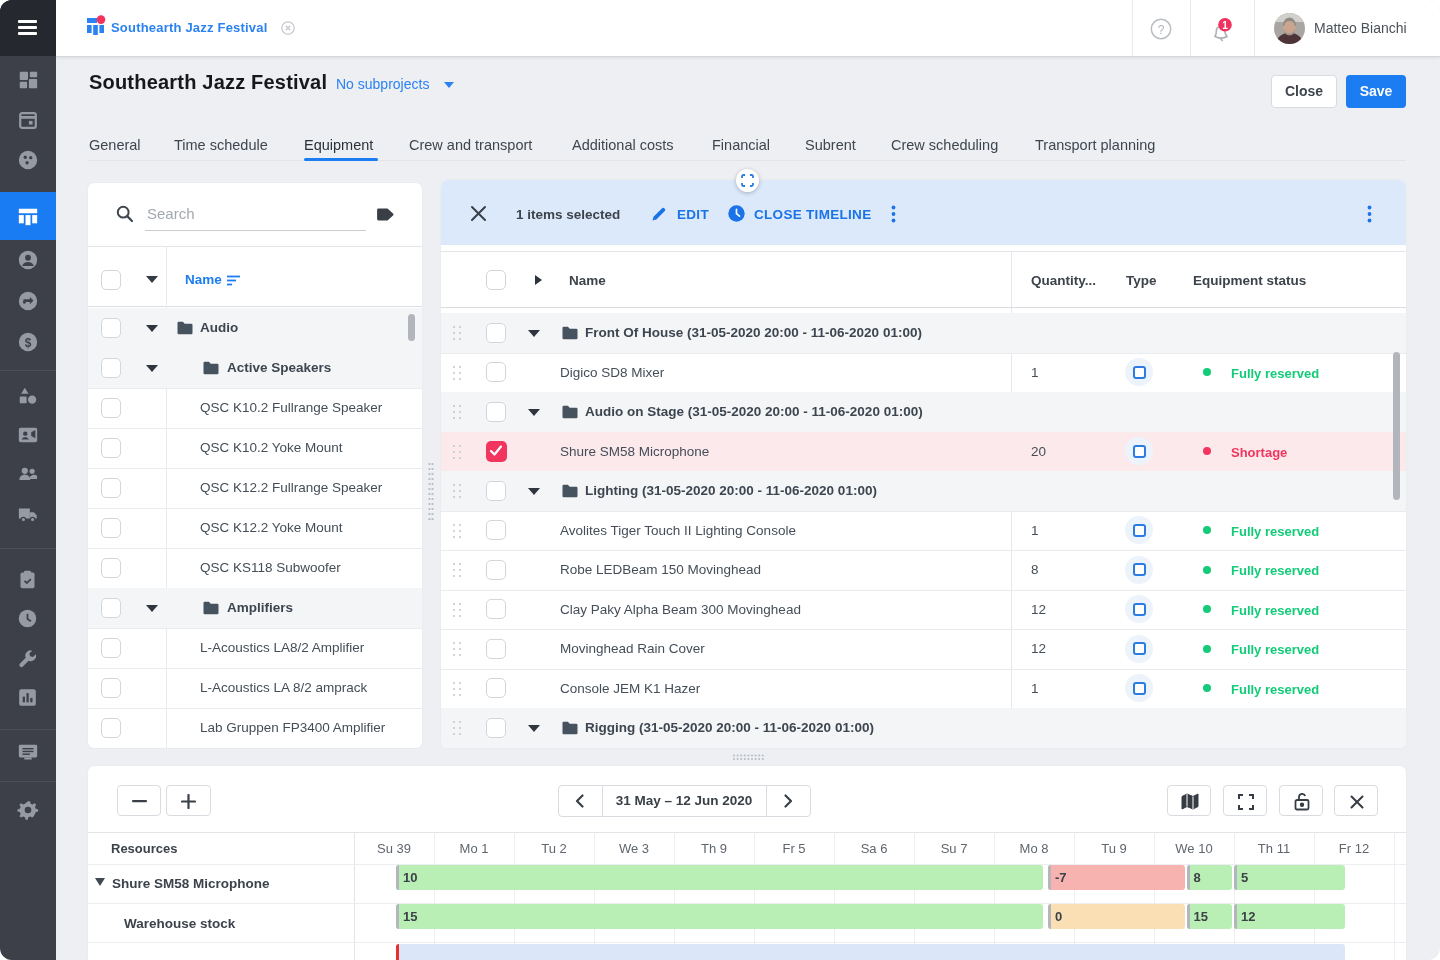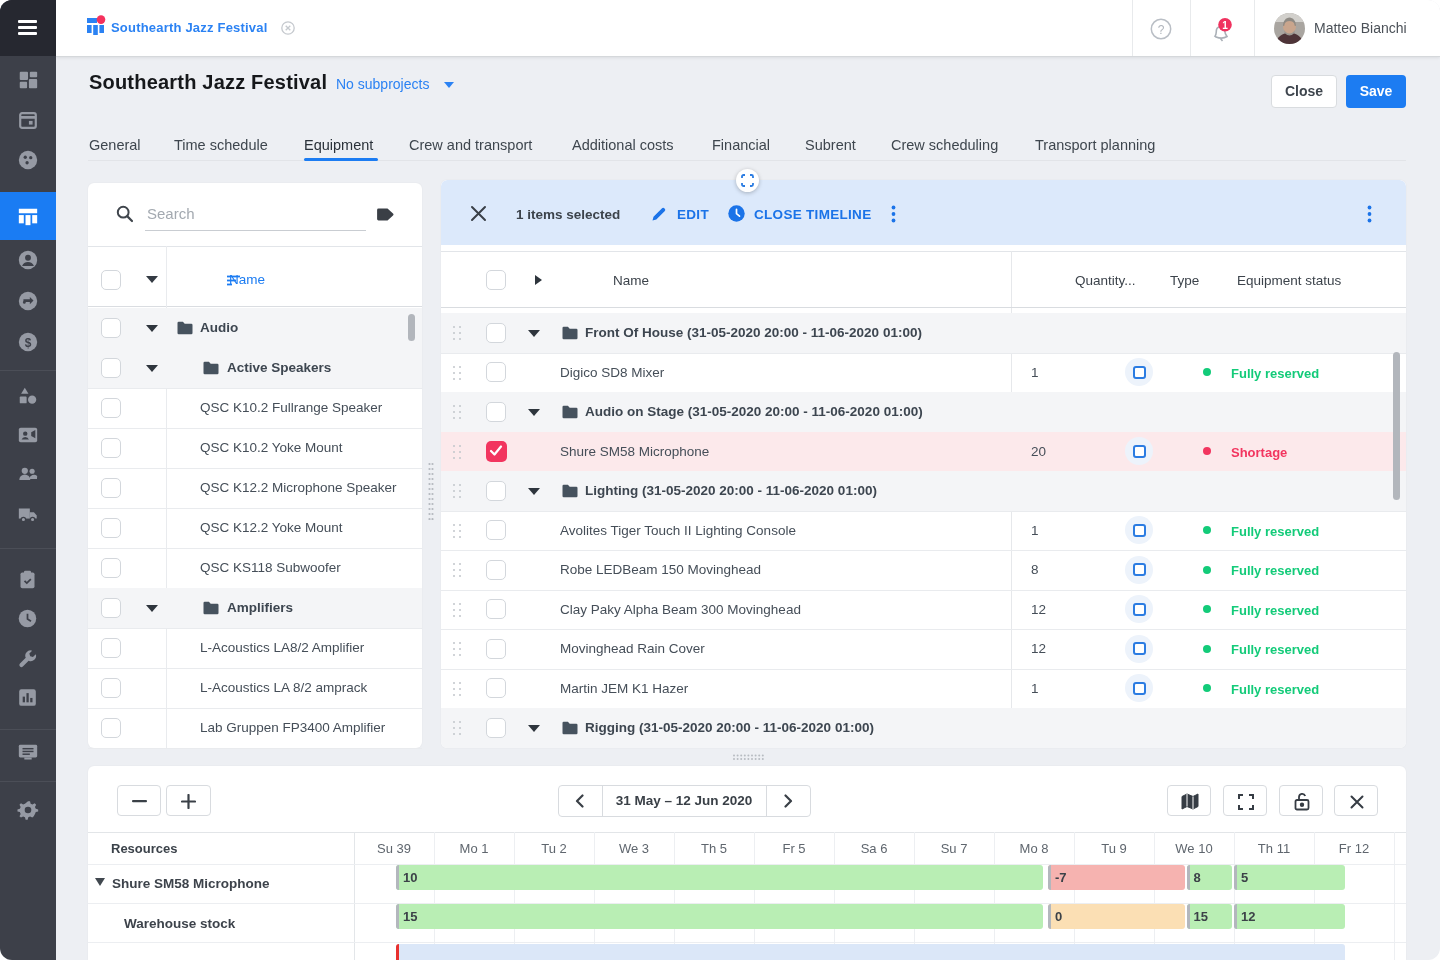--- a/index.html
+++ b/index.html
@@ -30,21 +30,21 @@
 .tabactive { position:absolute; left:304px; top:158px; width:74px; height:3px; background:#1c7cf2; border-radius:2px; }
 
 .lpanel { position:absolute; left:88px; top:183px; width:334px; height:565px; background:#fff; border-radius:6px; box-shadow:0 0 2px rgba(0,0,0,.06); }
 .rpanel { position:absolute; left:441px; top:180px; width:965px; height:567.5px; background:#fff; border-radius:6px; box-shadow:0 0 2px rgba(0,0,0,.06); }
 .bpanel { position:absolute; left:88px; top:766px; width:1318px; height:194px; background:#fff; border-radius:6px 6px 0 0; box-shadow:0 0 2px rgba(0,0,0,.06); }
 .cb { position:absolute; width:20px; height:20px; background:#fff; border:1px solid #d3d7dc; border-radius:5px; }
 .row-line { position:absolute; left:0; width:100%; height:1px; background:#e9ebee; }
 .ftext { font-weight:bold; color:#3d4650; font-size:13.5px; }
 .itext { color:#454e58; font-size:13.5px; }
 .frow { position:absolute; background:#f4f5f7; width:100%; height:40px; }
-.hdrtxt { font-weight:normal; color:#3c434b; font-size:13.5px; position:absolute;margin-left:44px; }
+.hdrtxt { font-weight:bold; color:#3c434b; font-size:13.5px; position:absolute; }
 .qty { position:absolute; left:1031px; font-size:13.5px; color:#454e58; }
 .typecb { position:absolute; left:1125px; width:28px; height:28px; background:#edf3fb; border-radius:50%; }
 .typecb i { position:absolute; left:7.5px; top:7.5px; width:13px; height:13px; border:2px solid #2b7ce2; border-radius:3px; background:#fff; }
 .sdot { position:absolute; left:1203px; width:8px; height:8px; border-radius:50%; }
 .stext { position:absolute; left:1231px; font-size:13px; font-weight:bold; }
 .green { color:#13cb79; } .bg-green { background:#13cb79; }
 .red { color:#f2355f; } .bg-red { background:#f2355f; }
 .drag { position:absolute; left:12px; width:9px; height:14px; }
 .drag i { position:absolute; width:2px; height:2px; background:#c2c6cb; border-radius:50%; }
 .tri-r { width:0; height:0; border-top:5px solid transparent; border-bottom:5px solid transparent; border-left:7px solid #2e353d; position:absolute; }
@@ -300,21 +300,21 @@
       </svg>
 <div class="ftext abs" style="left:139px;top:177px">Active Speakers</div>
 <div class="row-line" style="top:205px"></div>
 <div class="cb" style="left:13px;top:215px"></div>
 <div class="itext abs" style="left:112px;top:217px">QSC K10.2 Fullrange Speaker</div>
 <div class="row-line" style="top:245px"></div>
 <div class="cb" style="left:13px;top:255px"></div>
 <div class="itext abs" style="left:112px;top:257px">QSC K10.2 Yoke Mount</div>
 <div class="row-line" style="top:285px"></div>
 <div class="cb" style="left:13px;top:295px"></div>
-<div class="itext abs" style="left:112px;top:297px">QSC K12.2 Microphone Speaker</div>
+<div class="itext abs" style="left:112px;top:297px">QSC K12.2 Fullrange Speaker</div>
 <div class="row-line" style="top:325px"></div>
 <div class="cb" style="left:13px;top:335px"></div>
 <div class="itext abs" style="left:112px;top:337px">QSC K12.2 Yoke Mount</div>
 <div class="row-line" style="top:365px"></div>
 <div class="cb" style="left:13px;top:375px"></div>
 <div class="itext abs" style="left:112px;top:377px">QSC KS118 Subwoofer</div>
 <div class="row-line" style="top:405px"></div>
 <div class="frow" style="top:405px"></div>
 <div class="cb" style="left:13px;top:415px"></div>
 <span class="tri-dn" style="left:58px;top:422px;border-left-width:6.5px;border-right-width:6.5px;border-top-width:7px"></span>
@@ -562,21 +562,21 @@
 <div class="row-line" style="top:488.5px"></div>
 <div class="drag" style="top:501.5px">
         <i style="left:0;top:0"></i>
         <i style="left:6px;top:0"></i>
         <i style="left:0;top:6px"></i>
         <i style="left:6px;top:6px"></i>
         <i style="left:0;top:12px"></i>
         <i style="left:6px;top:12px"></i>
       </div>
 <div class="cb" style="left:45px;top:498.0px"></div>
-<div class="itext abs" style="left:119px;top:500.5px">Martin JEM K1 Hazer</div>
+<div class="itext abs" style="left:119px;top:500.5px">Console JEM K1 Hazer</div>
 <div class="qty" style="top:500.5px;left:590px">1</div>
 <div class="typecb" style="top:494.0px;left:684px">
         <i></i>
       </div>
 <div class="sdot bg-green" style="left:762px;top:504.0px"></div>
       <div class="stext green" style="left:790px;top:501.5px">Fully reserved</div>
 <div class="row-line" style="top:528.0px"></div>
 <div class="frow" style="top:528.0px;height:39.5px"></div>
 <div class="drag" style="top:541.0px">
         <i style="left:0;top:0"></i>
@@ -688,21 +688,21 @@
 <div class="vgrid" style="left:906px;top:66px;height:128px;background:#edeff2"></div>
 <div class="vgrid" style="left:986px;top:66px;height:128px;background:#edeff2"></div>
 <div class="vgrid" style="left:1066px;top:66px;height:128px;background:#edeff2"></div>
 <div class="vgrid" style="left:1146px;top:66px;height:128px;background:#edeff2"></div>
 <div class="vgrid" style="left:1226px;top:66px;height:128px;background:#edeff2"></div>
 <div class="vgrid" style="left:1306px;top:66px;height:128px;background:#edeff2"></div>
 <div class="daylab" style="left:266px;top:75px">Su 39</div>
 <div class="daylab" style="left:346px;top:75px">Mo 1</div>
 <div class="daylab" style="left:426px;top:75px">Tu 2</div>
 <div class="daylab" style="left:506px;top:75px">We 3</div>
-<div class="daylab" style="left:586px;top:75px">Th 5</div>
+<div class="daylab" style="left:586px;top:75px">Th 9</div>
 <div class="daylab" style="left:666px;top:75px">Fr 5</div>
 <div class="daylab" style="left:746px;top:75px">Sa 6</div>
 <div class="daylab" style="left:826px;top:75px">Su 7</div>
 <div class="daylab" style="left:906px;top:75px">Mo 8</div>
 <div class="daylab" style="left:986px;top:75px">Tu 9</div>
 <div class="daylab" style="left:1066px;top:75px">We 10</div>
 <div class="daylab" style="left:1146px;top:75px">Th 11</div>
 <div class="daylab" style="left:1226px;top:75px">Fr 12</div>
 <div style="position:absolute;left:23px;top:75px;font-size:13px;font-weight:bold;color:#3b424a">Resources</div>
 <div style="position:absolute;left:0;top:98px;width:1318px;height:1px;background:#eceef1"></div>

